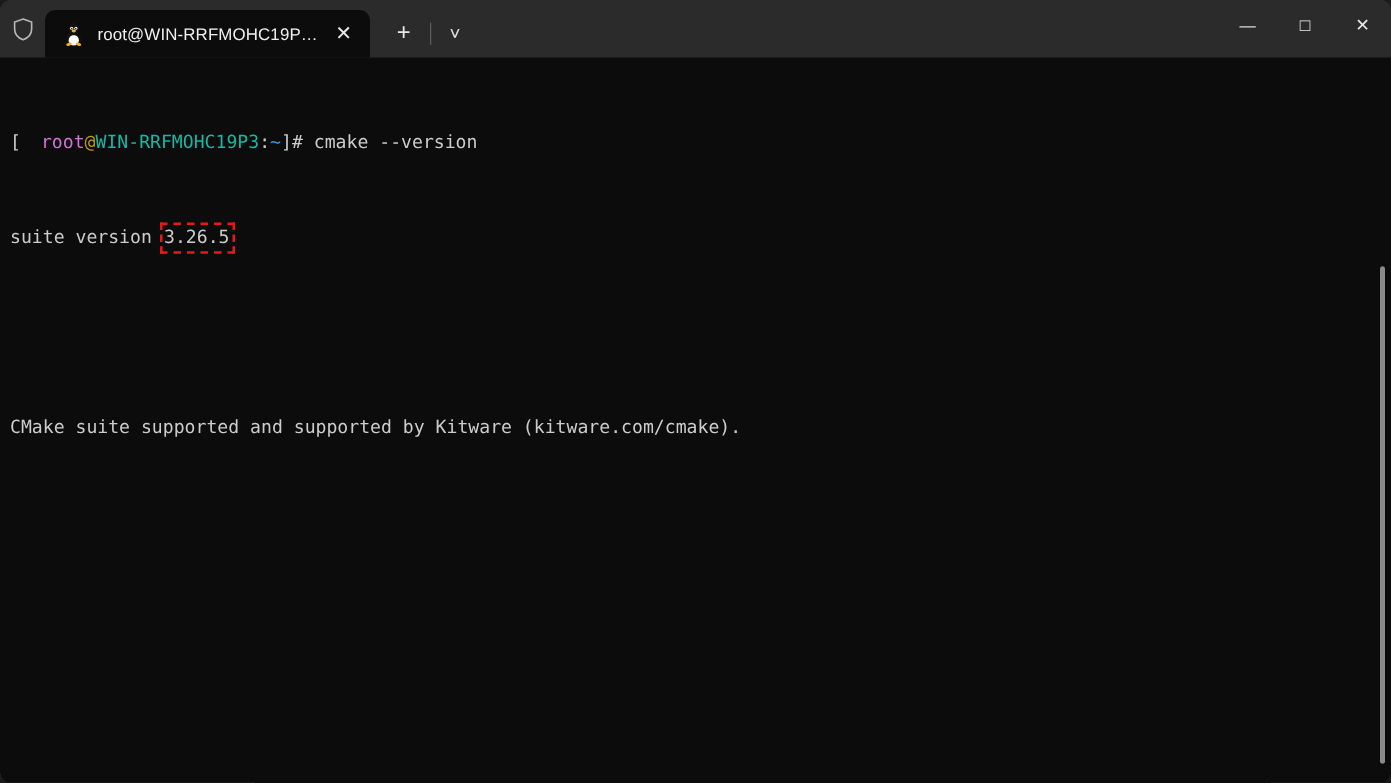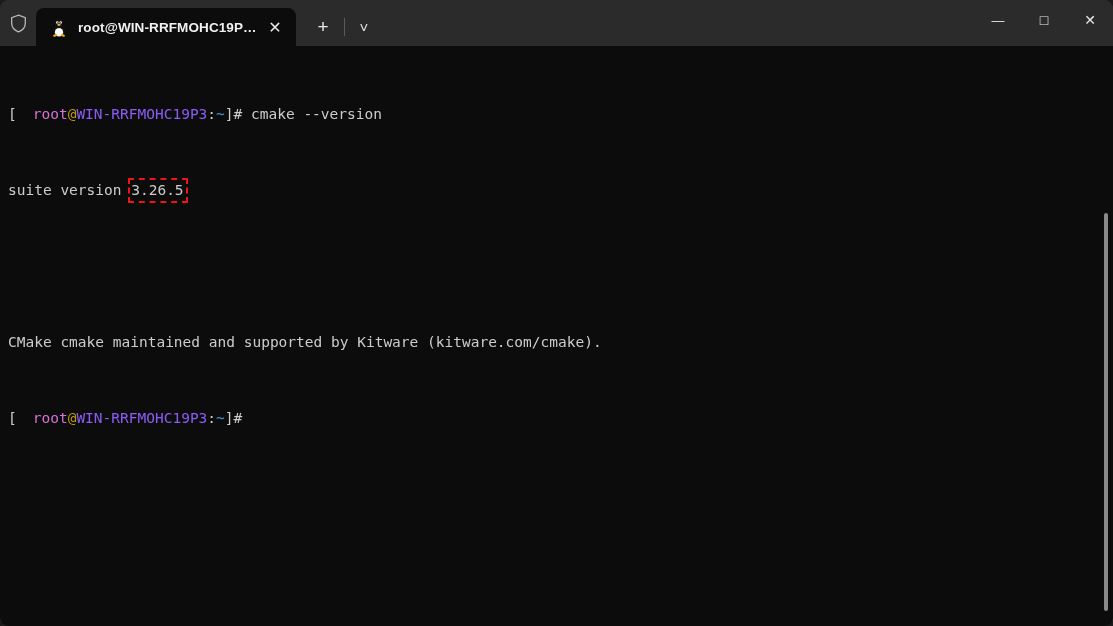--- a/index.html
+++ b/index.html
@@ -72,21 +72,20 @@
 
   .tab-title {
     color: #f0f0f0;
     font-size: 13.5px;
     font-family: "Liberation Sans", sans-serif;
     white-space: nowrap;
     overflow: hidden;
     text-overflow: ellipsis;
     flex: 1 1 auto;
     letter-spacing: 0.1px;
-    font-weight: bold;
   }
 
   .tab-close {
     width: 30px;
     height: 28px;
     display: flex;
     align-items: center;
     justify-content: center;
     color: #e6e6e6;
     border-radius: 4px;
@@ -160,21 +159,21 @@
     line-height: 19px;
     color: #cccccc;
     white-space: pre;
   }
 
   .line { height: 19px; white-space: pre; }
 
   .c-white   { color: #cccccc; }
   .c-magenta { color: #d670d6; margin-left: 16px; }
   .c-yellow  { color: #c19c00; }
-  .c-green   { color: #8b5cf6; }
+  .c-green   { color: #14b8a6; }
   .c-cyan    { color: #3a96dd; }
 
   .hl {
     position: relative;
     display: inline-block;
     padding: 0 1px;
   }
   .hl::after {
     content: "";
     position: absolute;
@@ -255,23 +254,22 @@
 
   <div class="terminal">
     <div class="screen">
 
       <div class="line"><span class="c-white">[</span><span class="c-magenta">root</span><span class="c-yellow">@</span><span class="c-green">WIN-RRFMOHC19P3</span><span class="c-white">:</span><span class="c-cyan">~</span><span class="c-white">]#</span><span class="c-white"> cmake --version</span></div>
 
       <div class="line"><span class="c-white">suite version </span><span class="hl c-white">3.26.5</span></div>
 
       <div class="line"><span></span></div>
 
-      <div class="line"><span class="c-white">CMake cmake maintained and supported by Kitware (kitware.com/cmake).</span></div>
-
-      <div class="line"><span class="c-white">[</span><span class="c-magenta">root</span><span class="c-yellow">@</span><span class="c-green">WIN-RRFMOHC19P3</span><span class="c-white">:</span><span class="c-cyan">~</span><span class="c-white">]#</span></div>
+      <div class="line"><span class="c-white">CMake suite supported and supported by Kitware (kitware.com/cmake).</span></div>
+
 
     </div>
 
     <div class="scrollbar-track">
       <div class="scrollbar-thumb"></div>
     </div>
   </div>
 
 </div>
 

